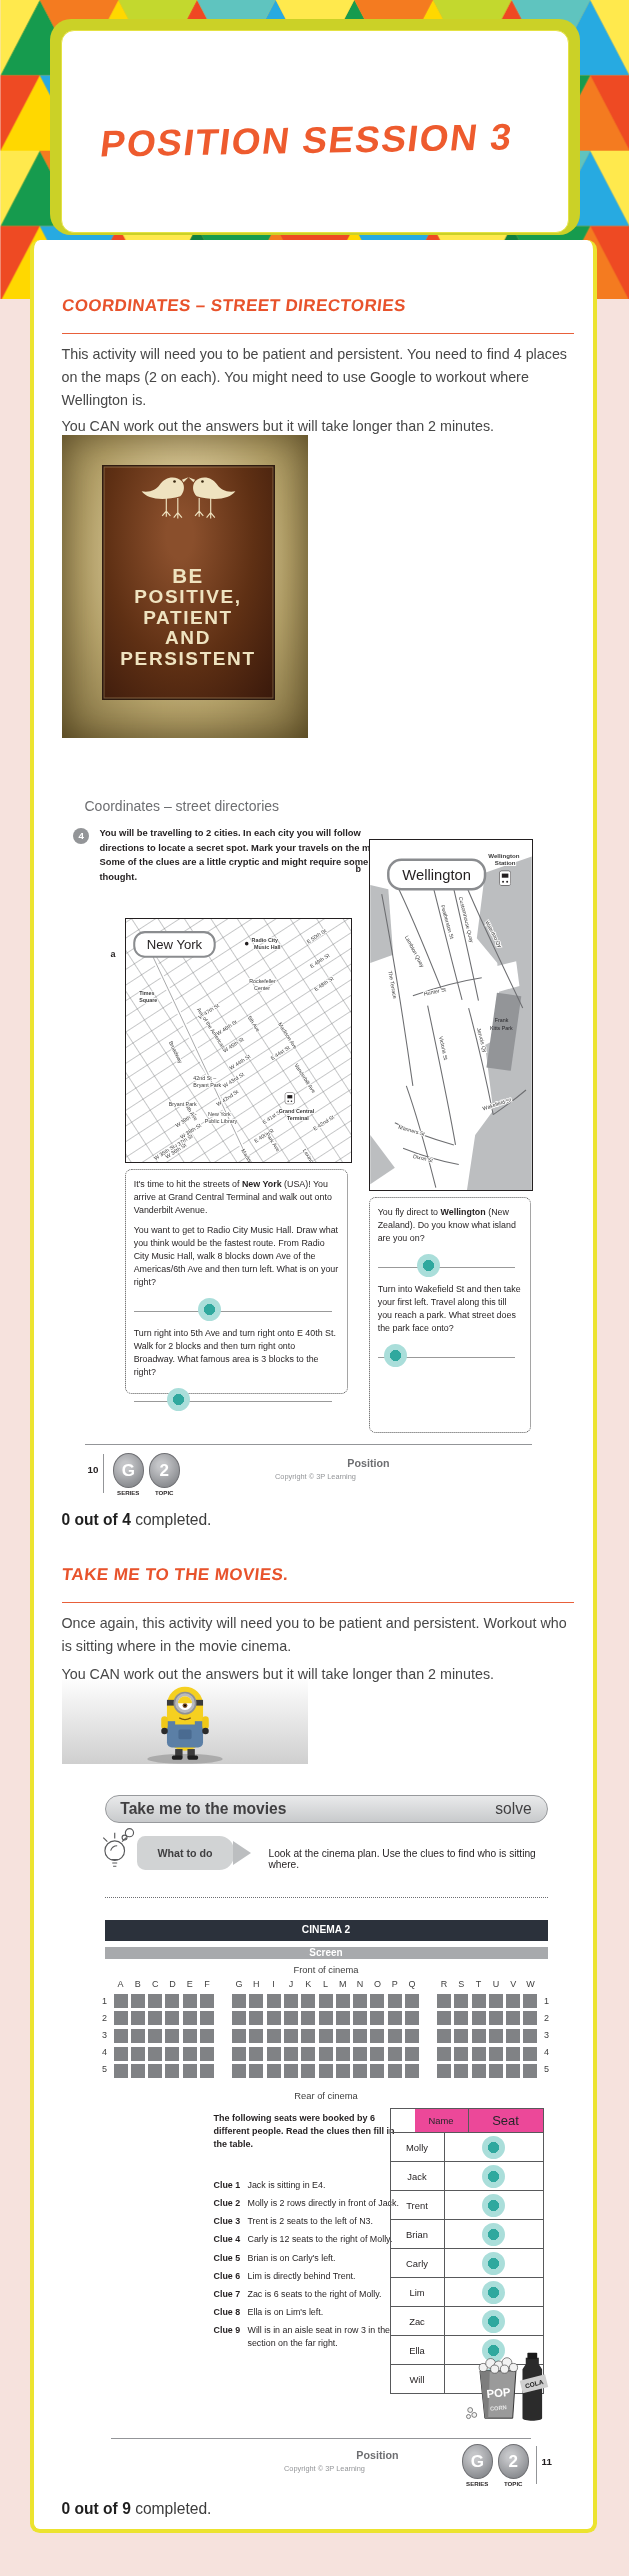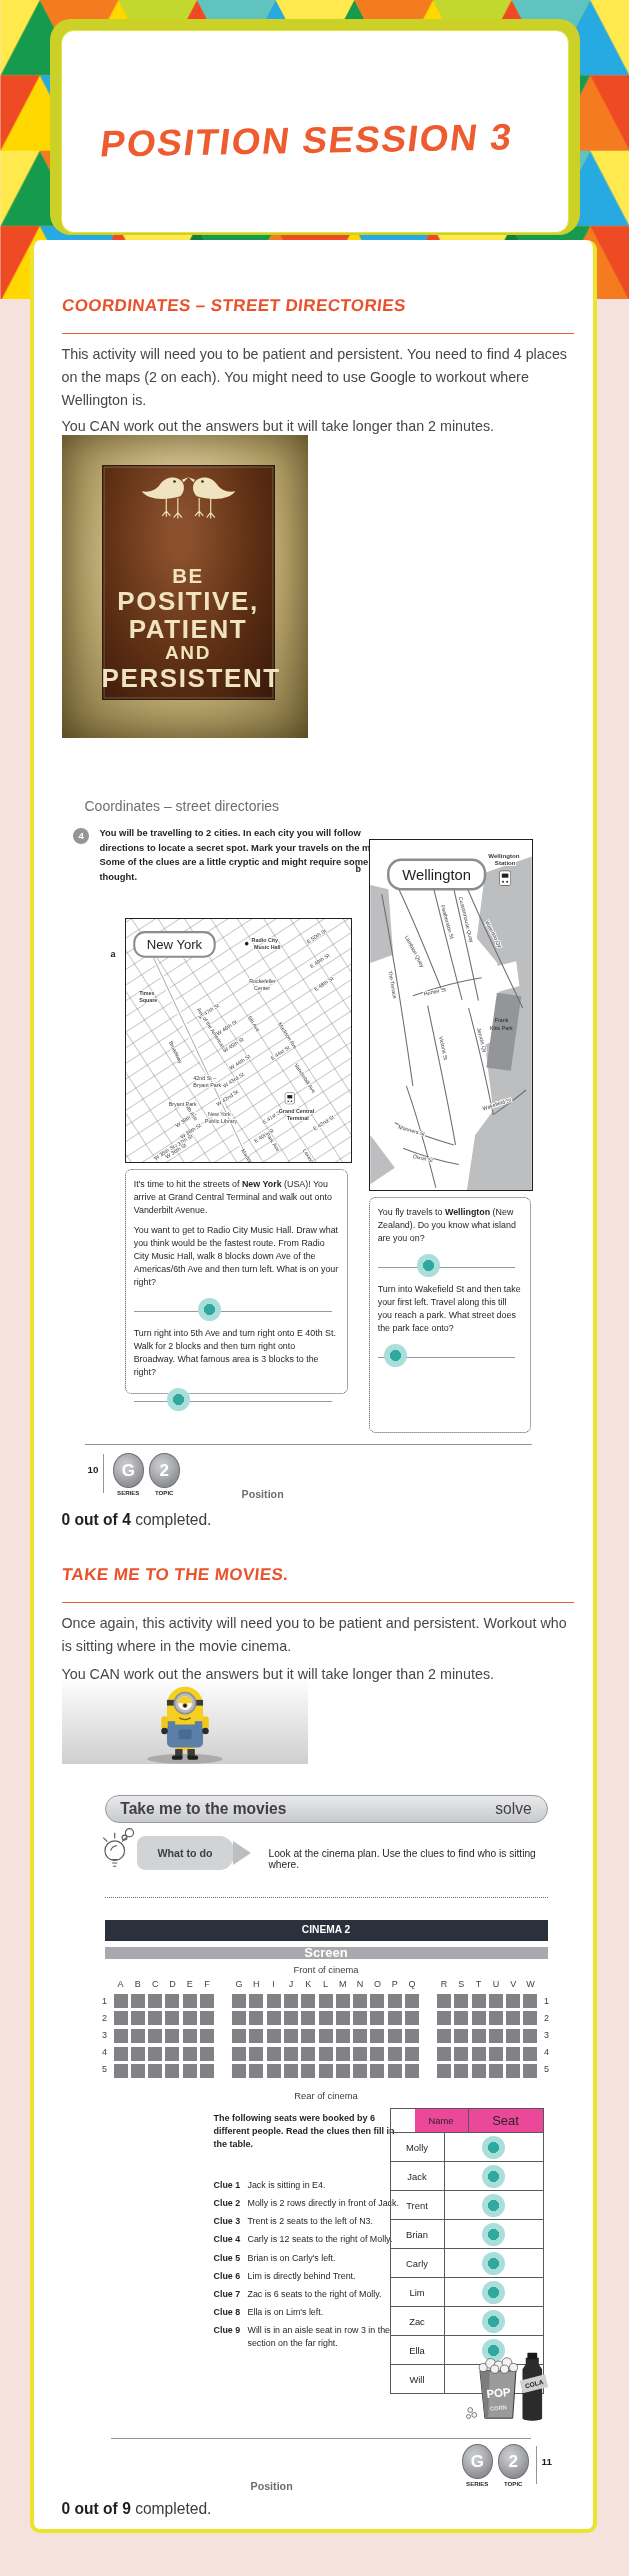--- a/index.html
+++ b/index.html
@@ -14,52 +14,52 @@
   .h2{position:absolute;left:28px;font-size:17px;font-weight:800;color:#e8532c;letter-spacing:0.4px;transform:skewX(-6deg);margin:0;white-space:nowrap;}
   .rule{position:absolute;left:28px;width:512px;border-top:1.6px solid #e8603a;}
   .para{position:absolute;left:28px;width:517px;font-size:14.3px;line-height:1.62;color:#474747;margin:0;}
   .progress{position:absolute;left:28px;font-size:15.6px;color:#3c3c3c;margin:0;}
   .progress b{color:#1f1f1f;}
   
   .poster{position:absolute;left:28px;width:246px;height:303px;background:radial-gradient(ellipse at 50% 40%,#dccb9a 25%,#b3a068 60%,#7a6a3c 100%);box-shadow:inset 0 0 37px rgba(50,35,8,.55);}
   .plaque{position:absolute;left:40px;top:30px;right:33px;bottom:38px;background:radial-gradient(ellipse at 45% 30%,#8a4f2c 10%,#5f3014 55%,#38180b 100%);box-shadow:inset 0 0 0 1.6px rgba(25,10,5,.8),inset 0 0 0 2.5px rgba(230,205,150,.35);text-align:center;}
   .plaque .ptxt{color:#efe3c0;font-weight:700;letter-spacing:1.6px;line-height:1.08;margin:0;}
   .p-be{font-size:20.5px;margin-top:75px;}
-  .p-l{font-size:26px;}
+  .p-l{font-size:19px;}
   .p-and{font-size:19px;}
   
   .ws{position:absolute;left:28px;width:512px;background:#fff;color:#231f20;}
   .ws1-title{position:absolute;left:23px;top:21px;font-size:14px;color:#6d6e71;}
   .q-badge{position:absolute;left:11.5px;top:51px;width:16.4px;height:16.4px;border-radius:50%;background:#939598;color:#fff;font-size:9.8px;font-weight:700;text-align:center;line-height:16.4px;}
   .ws1-instr{position:absolute;left:38px;top:49px;width:285px;font-size:9.4px;font-weight:700;line-height:1.55;margin:0;}
   .map-tag{position:absolute;font-size:9px;font-weight:700;}
   .mapbox{position:absolute;border:1.2px solid #231f20;background:#fff;}
   .qbox{position:absolute;border:1.6px dotted #4d4d4d;border-radius:6.6px;padding:8.2px 8.2px;box-sizing:border-box;font-size:8.9px;line-height:1.45;}
   .qbox p{margin:0 0 7.4px 0;}
   .ans{position:relative;height:24.6px;margin:1.6px 0 6.6px 0;}
   .ans .ln{position:absolute;left:0;right:6.6px;top:14.8px;border-top:1.2px solid #999;}
   .dot{display:inline-block;width:23px;height:23px;border-radius:50%;background:radial-gradient(circle,#2fa89e 0 34%,#aadeda 35% 72%,rgba(170,222,218,.35) 73% 100%);}
   .ans .dot{position:absolute;top:1.6px;}
   .ws-footer-rule{position:absolute;border-top:0.8px solid #939598;}
   .ftr{position:absolute;font-size:10.7px;color:#6d6e71;}
-  .ftr .doc{font-weight:700;text-align:left;margin-top:31px;}
+  .ftr .doc{font-weight:700;text-align:right;}
   .ftr .cc{font-size:7.4px;color:#939598;text-align:center;margin-top:3.3px;}
   .badge{display:inline-block;width:29.5px;height:33px;border-radius:50%;background:radial-gradient(circle at 40% 35%,#c4c5c8 15%,#909296 70%,#77797d);border:1.6px solid #6e6f73;color:#fff;font-size:17px;font-weight:800;text-align:center;line-height:33px;}
   .badge-cap{font-size:6.1px;font-weight:700;color:#231f20;text-align:center;margin-top:0.8px;}
   .pageno{font-size:9.8px;font-weight:700;color:#231f20;}
   .vline{display:inline-block;width:0.8px;background:#939598;}
   
   .ws2-bar{position:absolute;left:43px;top:18px;width:443px;height:28px;border-radius:14px;background:linear-gradient(#e9eaeb,#c8cacc);border:1.2px solid #97999c;box-sizing:border-box;display:flex;align-items:center;justify-content:space-between;padding:0 14.8px;font-size:15.6px;font-weight:700;color:#414042;}
   .ws2-bar .solve{font-weight:400;}
   .wtd-tab{position:absolute;left:75px;top:59px;width:97px;height:34px;background:#d1d3d4;border-radius:8.2px 14.8px 14.8px 8.2px;display:flex;align-items:center;justify-content:center;font-size:10.7px;font-weight:700;color:#414042;text-align:right;line-height:1.2;}
   .wtd-arrow{position:absolute;left:171px;top:64px;width:0;height:0;border-top:12.3px solid transparent;border-bottom:12.3px solid transparent;border-left:18px solid #bcbec0;}
   .wtd-text{position:absolute;left:207px;top:71px;width:279px;font-size:10.2px;color:#231f20;margin:0;}
   .dotted{position:absolute;left:43px;top:120px;width:443px;border-top:1.6px dotted #6d6e71;}
   .cinema-bar{position:absolute;left:43px;top:143px;width:443px;height:20.5px;background:#2b313b;color:#fff;font-size:10.2px;font-weight:700;text-align:center;line-height:20.5px;}
-  .screen-bar{position:absolute;left:43px;top:170px;width:443px;height:12.3px;background:#a7a9ac;color:#fff;font-size:13px;font-weight:700;text-align:center;line-height:12.3px;}
+  .screen-bar{position:absolute;left:43px;top:170px;width:443px;height:12.3px;background:#a7a9ac;color:#fff;font-size:10px;font-weight:700;text-align:center;line-height:12.3px;}
   .cin-label{position:absolute;left:43px;width:443px;text-align:center;font-size:9.4px;color:#404040;}
   .cin-wrap{position:absolute;left:33px;top:202px;width:462px;}
   .cin-row{display:flex;justify-content:center;}
   .letters,.seats{display:grid;gap:3.3px;}
   .g1,.g3{grid-template-columns:repeat(6,14px);}
   .g2{grid-template-columns:repeat(11,14px);}
   .gapL{margin-right:18px;}
   .gapR{margin-left:18px;}
   .letters span{width:14px;text-align:center;font-size:9px;color:#404040;}
   .seats span{width:14px;height:14px;background:#808285;}
@@ -280,21 +280,21 @@
           <span class="dot" style="left:64px;"></span>
       </div>
       <p>Turn right into 5th Ave and turn right onto E 40th St. Walk for 2 blocks and then turn right onto Broadway. What famous area is 3 blocks to the right?</p>
       <div class="ans">
         <span class="ln"></span>
           <span class="dot" style="left:33px;"></span>
       </div>
     </div>
 
     <div class="qbox" style="left:307px;top:420px;width:162px;height:236px;">
-      <p><span>You fly travels to </span><b>Wellington</b><span> (New Zealand). Do you know what island are you on?</span></p>
+      <p><span>You fly direct to </span><b>Wellington</b><span> (New Zealand). Do you know what island are you on?</span></p>
       <div class="ans">
         <span class="ln"></span>
           <span class="dot" style="left:39px;"></span>
       </div>
       <p>Turn into Wakefield St and then take your first left. Travel along this till you reach a park. What street does the park face onto?</p>
       <div class="ans">
         <span class="ln"></span>
           <span class="dot" style="left:6.6px;"></span>
       </div>
     </div>

